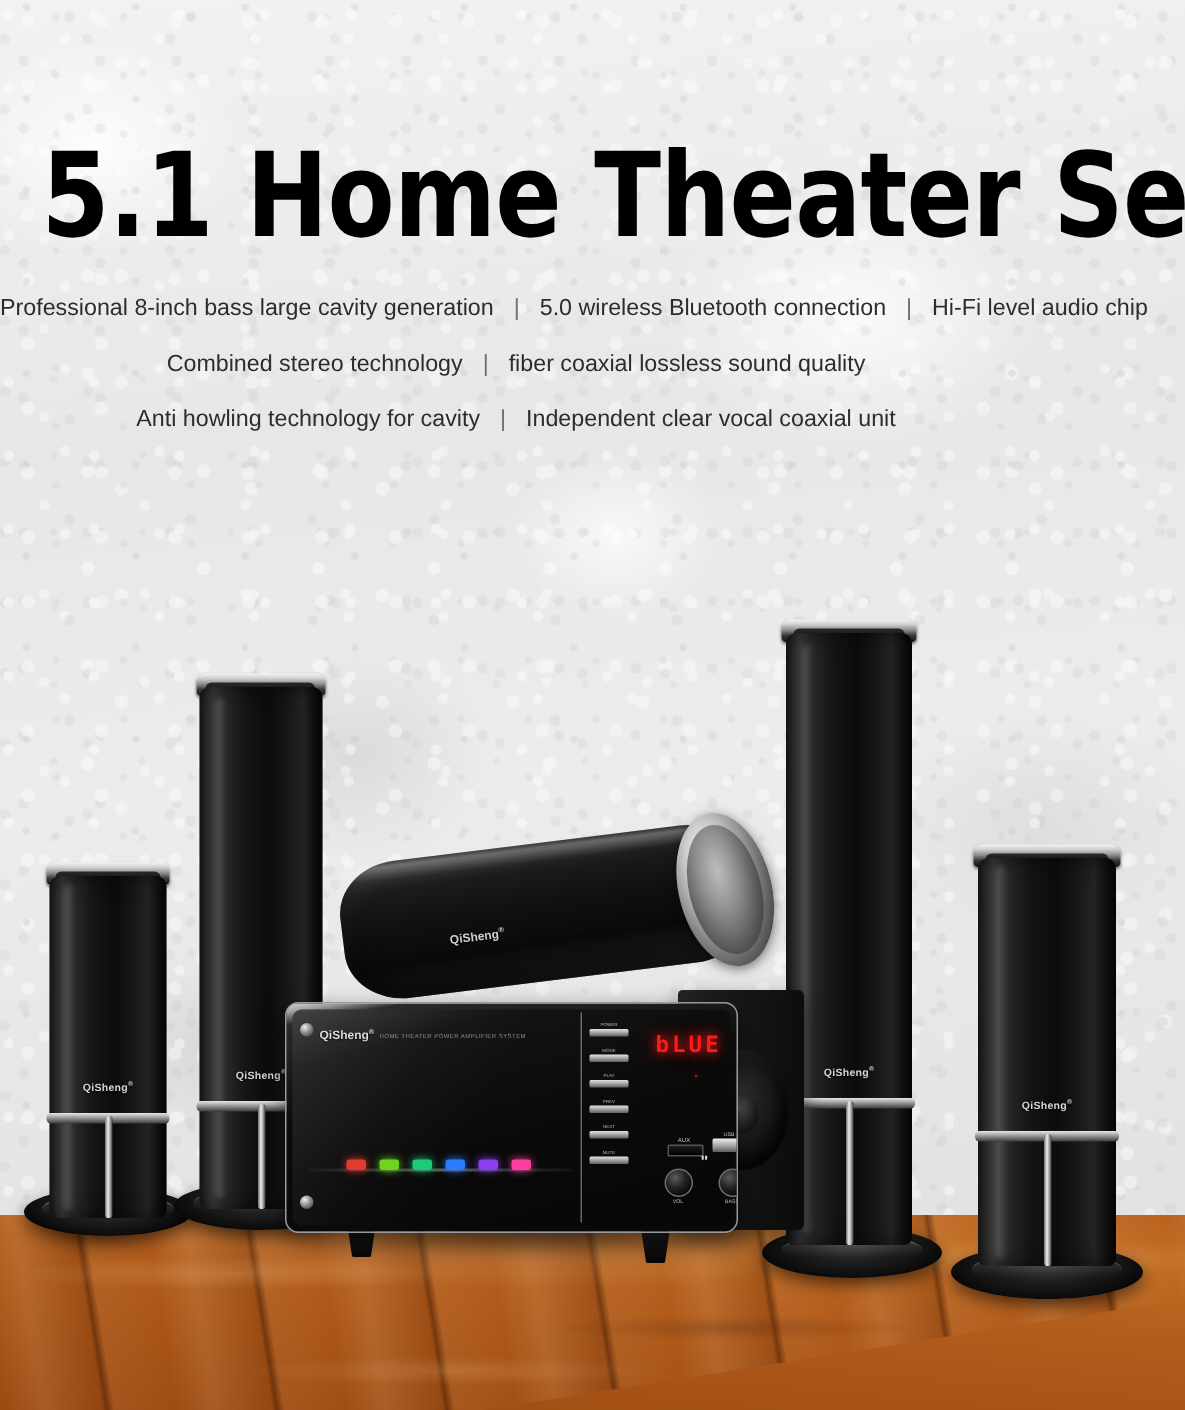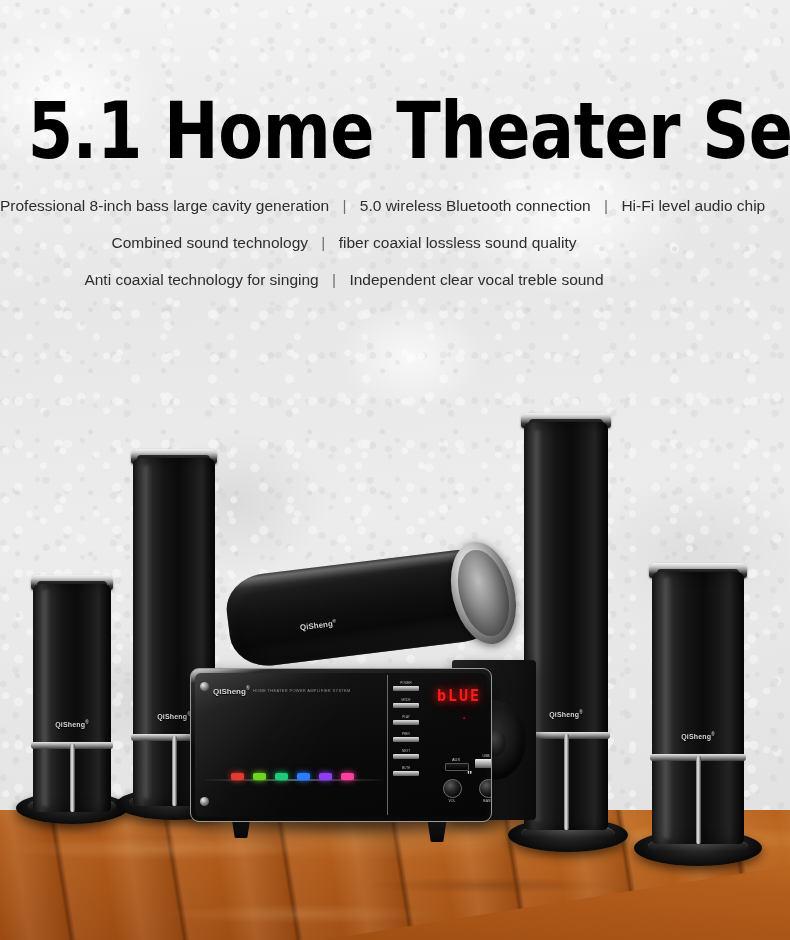--- a/index.html
+++ b/index.html
@@ -305,28 +305,28 @@
 
   <div class="features">
     <div class="feat-line">
       <span class="txt">Professional 8-inch bass large cavity generation</span>
       <span class="sep">|</span>
       <span class="txt">5.0 wireless Bluetooth connection</span>
       <span class="sep">|</span>
       <span class="txt">Hi-Fi level audio chip</span>
     </div>
     <div class="feat-line">
-      <span class="txt">Combined sound technology</span>
+      <span class="txt">Combined stereo technology</span>
       <span class="sep">|</span>
       <span class="txt">fiber coaxial lossless sound quality</span>
     </div>
     <div class="feat-line">
-      <span class="txt">Anti coaxial technology for singing</span>
+      <span class="txt">Anti howling technology for cavity</span>
       <span class="sep">|</span>
-      <span class="txt">Independent clear vocal treble sound</span>
+      <span class="txt">Independent clear vocal coaxial unit</span>
     </div>
   </div>
 
   <div class="shadow" style="left:16px;top:806px;width:108px;height:26px;"></div>
   <div class="shadow" style="left:118px;top:800px;width:112px;height:26px;"></div>
   <div class="shadow" style="left:200px;top:806px;width:300px;height:30px;"></div>
   <div class="shadow" style="left:508px;top:828px;width:120px;height:28px;"></div>
   <div class="shadow" style="left:634px;top:840px;width:128px;height:30px;"></div>
 
   <div class="spk" style="left:33px;top:584px;width:78px;height:228px;">

